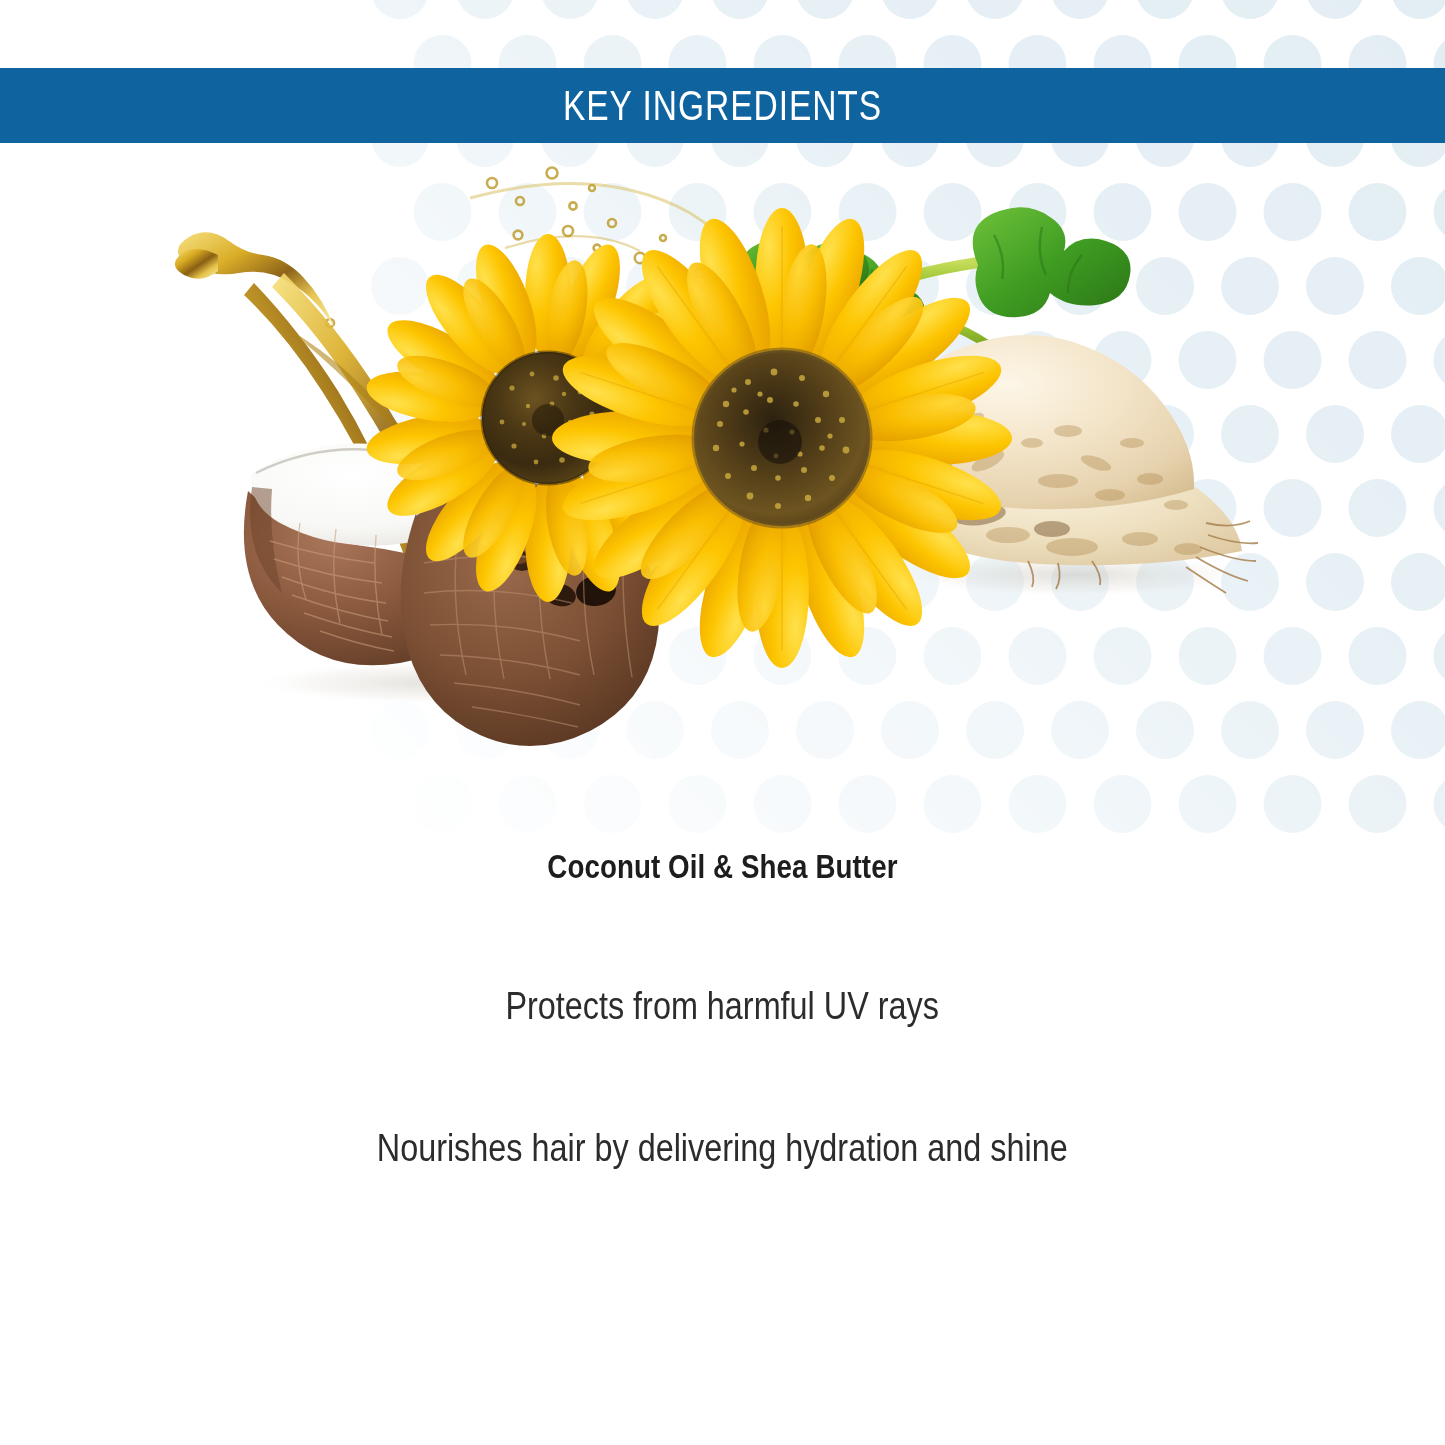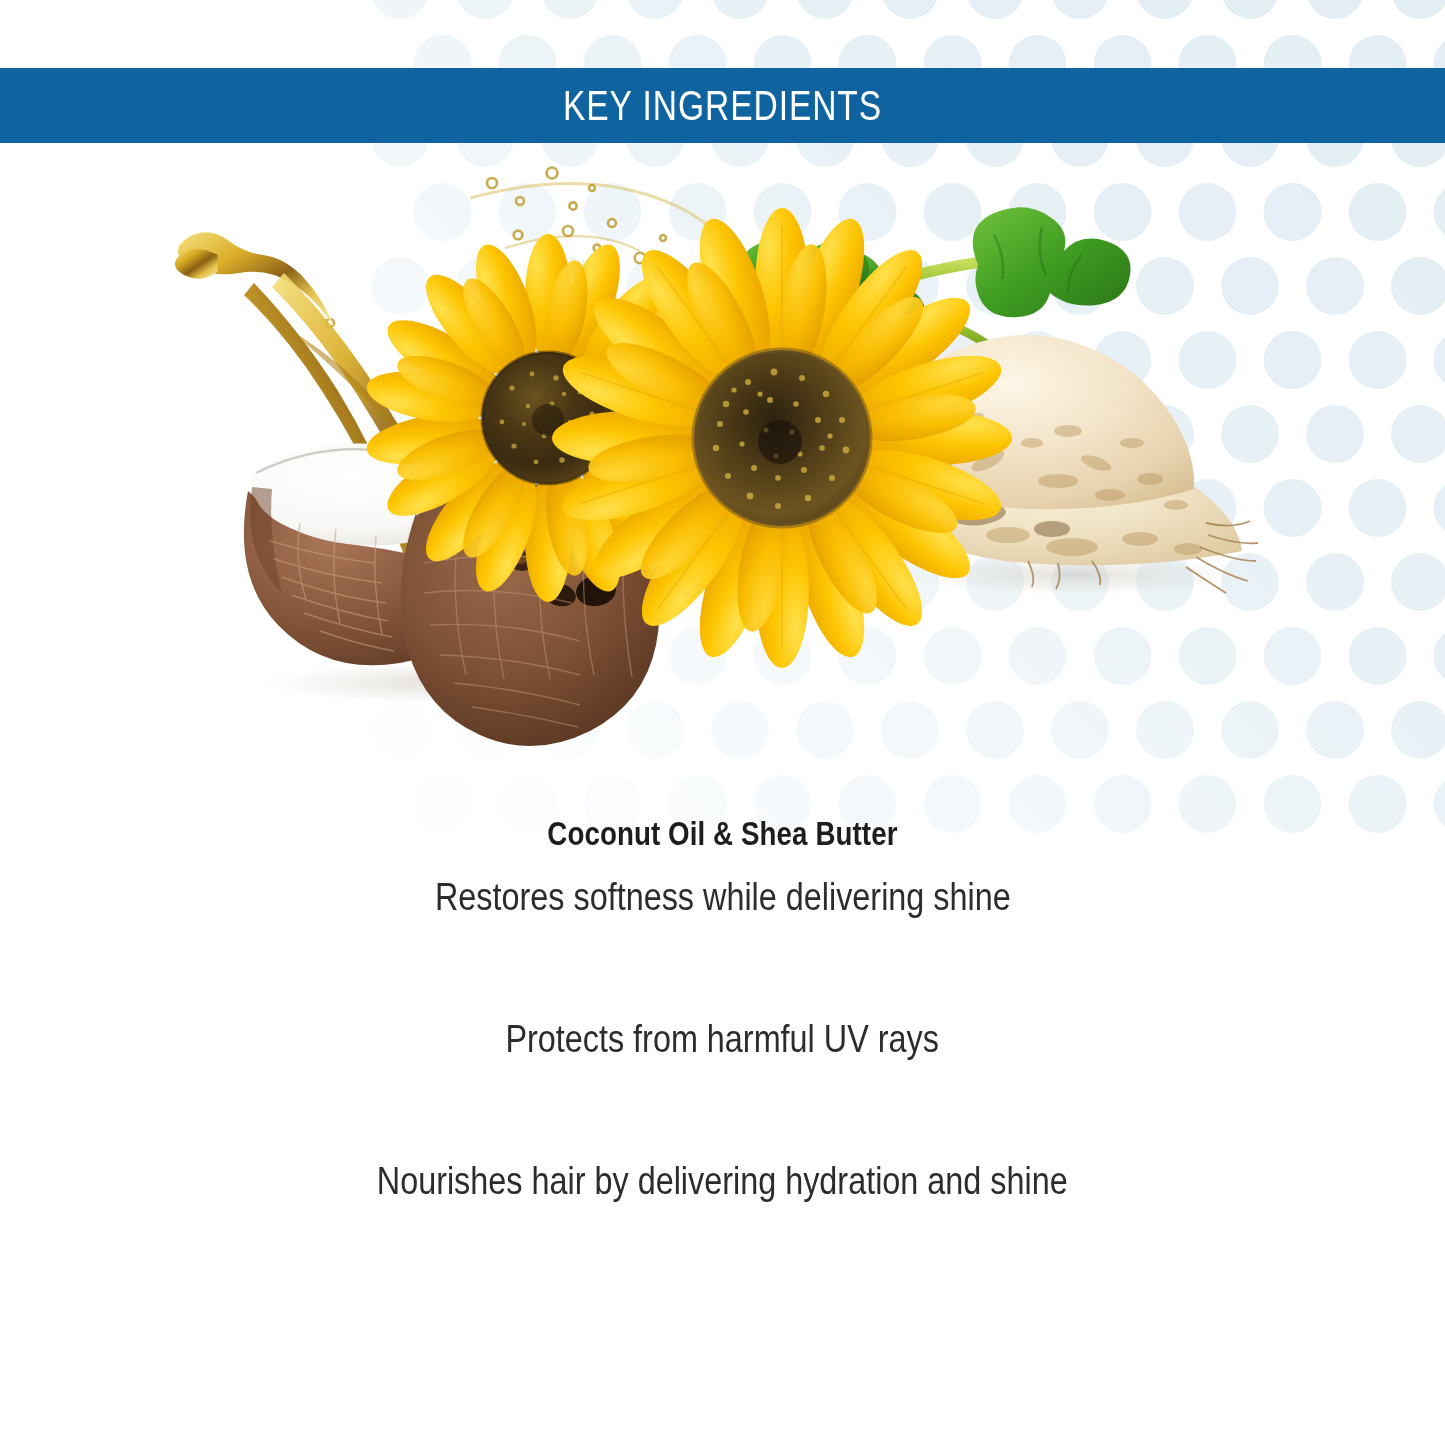--- a/index.html
+++ b/index.html
@@ -52,21 +52,21 @@
   #hero svg { display:block; width:100%; height:100%; }
 
   
   #ingredients {
     position:absolute;
     left:0; top:815px;
     width:1445px;
     z-index:6;
     text-align:center;
   }
-  .ing-block { margin-bottom:76px; }
+  .ing-block { margin-bottom:76px;margin-top:33px; }
   .ing-block:last-child { margin-bottom:0; }
 
   .ing-name {
     color:#1d1d1d;
     font-size:33px;
     font-weight:bold;
     letter-spacing:.1px;
     transform:scaleX(.84);
     display:inline-block;
     white-space:nowrap;
@@ -657,21 +657,20 @@
       <circle cx="-2" cy="4" r="22" fill="#17110a" opacity=".6"></circle>
     </g>
   </g>
 </svg>
 </div>
 
 <div id="ingredients">
 
   <div class="ing-block">
     <div><span class="ing-name">Coconut Oil &amp; Shea Butter</span></div>
-    <div><span class="ing-desc">Restores softness while delivering shine</span></div>
   </div>
 
   <div class="ing-block">
     <div><span class="ing-desc">Protects from harmful UV rays</span></div>
   </div>
 
   <div class="ing-block">
     <div><span class="ing-desc">Nourishes hair by delivering hydration and shine</span></div>
   </div>
 

